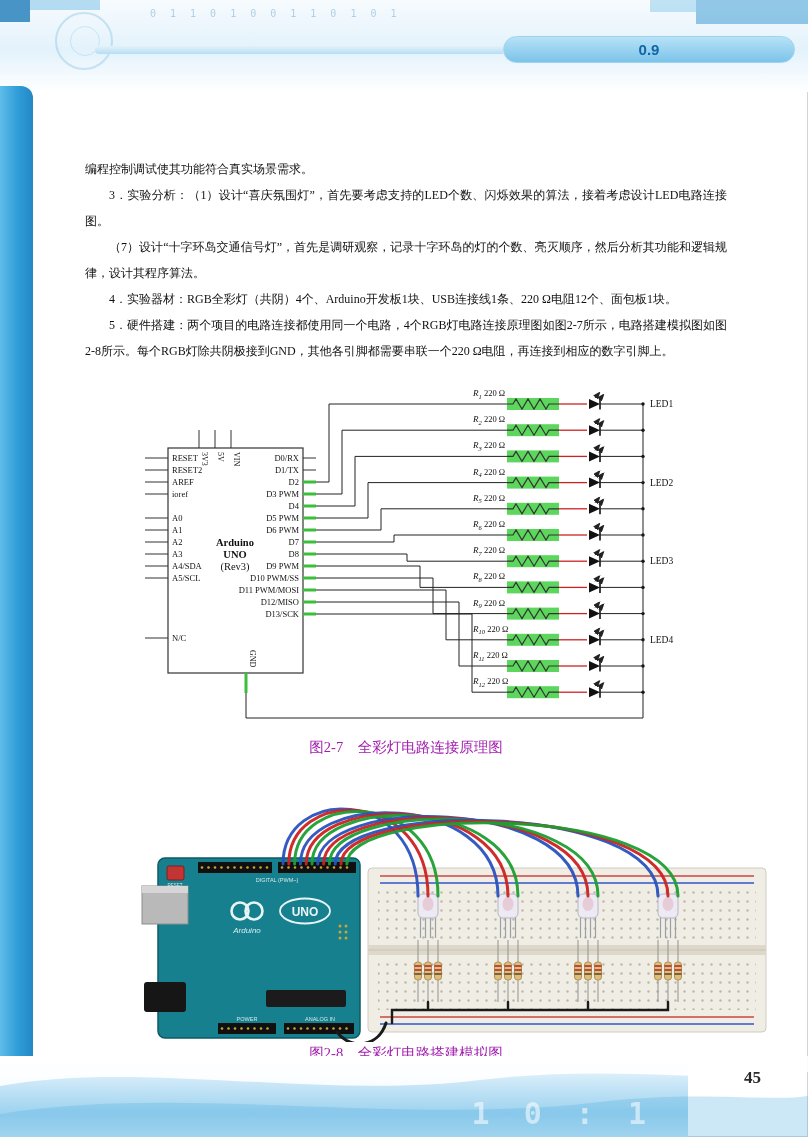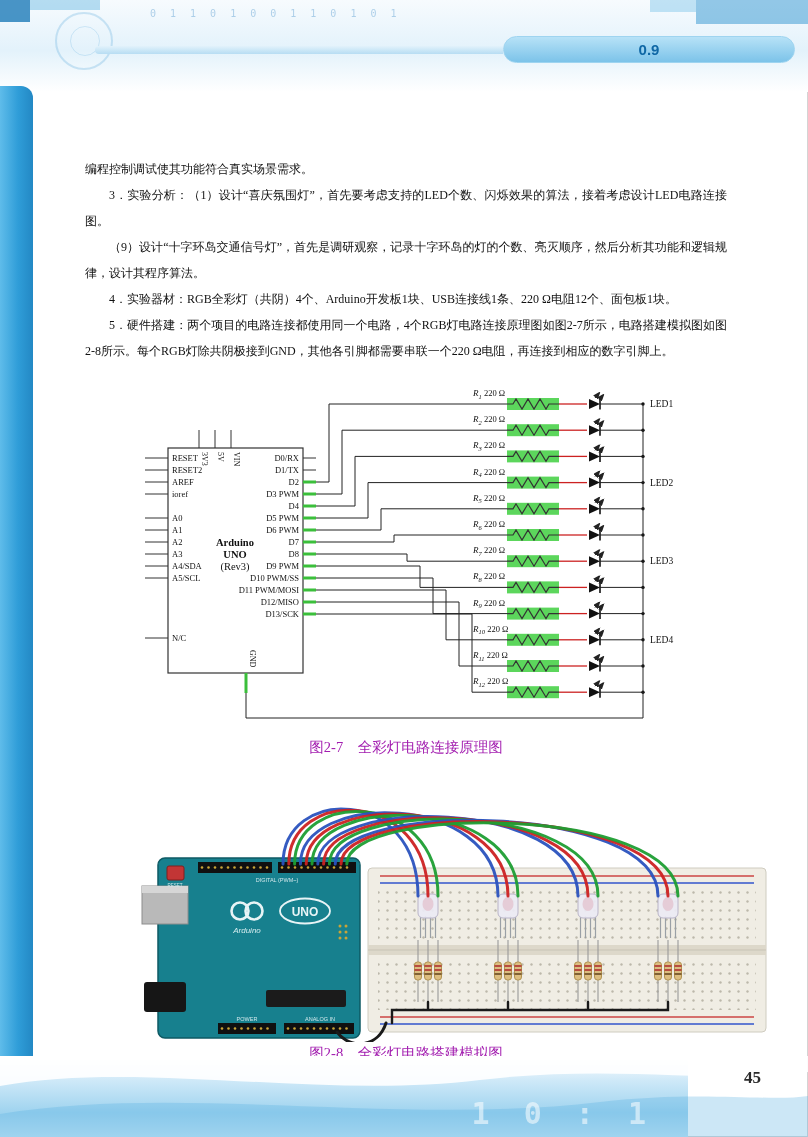--- a/index.html
+++ b/index.html
@@ -71,21 +71,21 @@
     <div class="section-tab">
       <span>0.9</span>
     </div>
   </header>
 
   <div class="left-strip"></div>
 
   <main class="content">
     <p class="cont">编程控制调试使其功能符合真实场景需求。</p>
     <p>3．实验分析：（1）设计“喜庆氛围灯”，首先要考虑支持的LED个数、闪烁效果的算法，接着考虑设计LED电路连接图。</p>
-    <p>（9）设计“十字环岛交通信号灯”，首先是调研观察，记录十字环岛的灯的个数、亮灭顺序，然后分析其功能和逻辑规律，设计其程序算法。</p>
+    <p>（7）设计“十字环岛交通信号灯”，首先是调研观察，记录十字环岛的灯的个数、亮灭顺序，然后分析其功能和逻辑规律，设计其程序算法。</p>
     <p>4．实验器材：RGB全彩灯（共阴）4个、Arduino开发板1块、USB连接线1条、220 Ω电阻12个、面包板1块。</p>
     <p>5．硬件搭建：两个项目的电路连接都使用同一个电路，4个RGB灯电路连接原理图如图2-7所示，电路搭建模拟图如图2-8所示。每个RGB灯除共阴极接到GND，其他各引脚都需要串联一个220 Ω电阻，再连接到相应的数字引脚上。</p>
   </main>
 
   <figure class="fig1">
     <svg id="schematic" viewBox="0 0 560 340" width="560" height="340">
       <defs>
         <marker id="arr" markerWidth="6" markerHeight="6" refX="7" refY="3" orient="auto" markerUnits="strokeWidth">
           <path d="M0,0 L8,3 L0,6 Z" fill="#222"></path>
         </marker>

